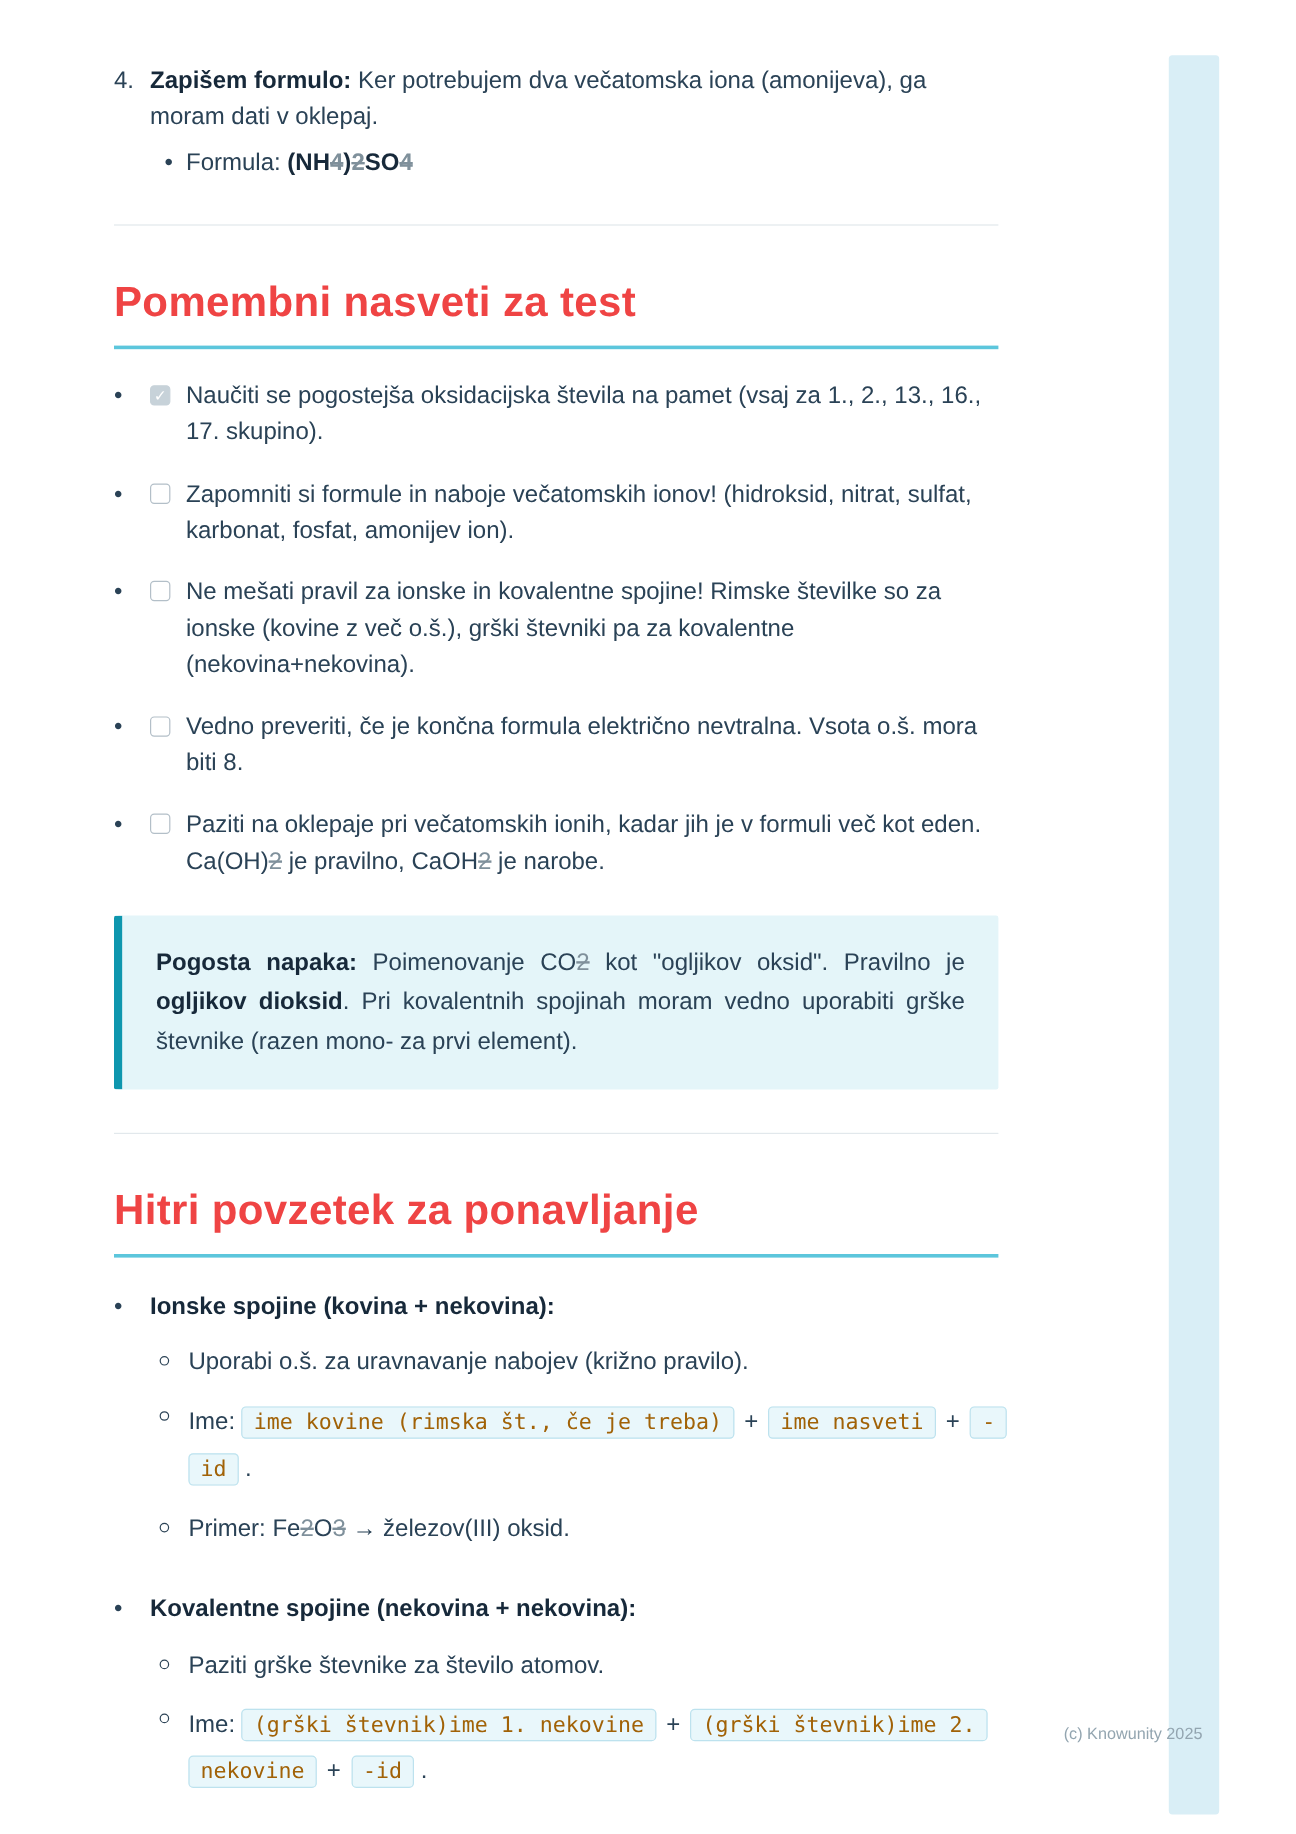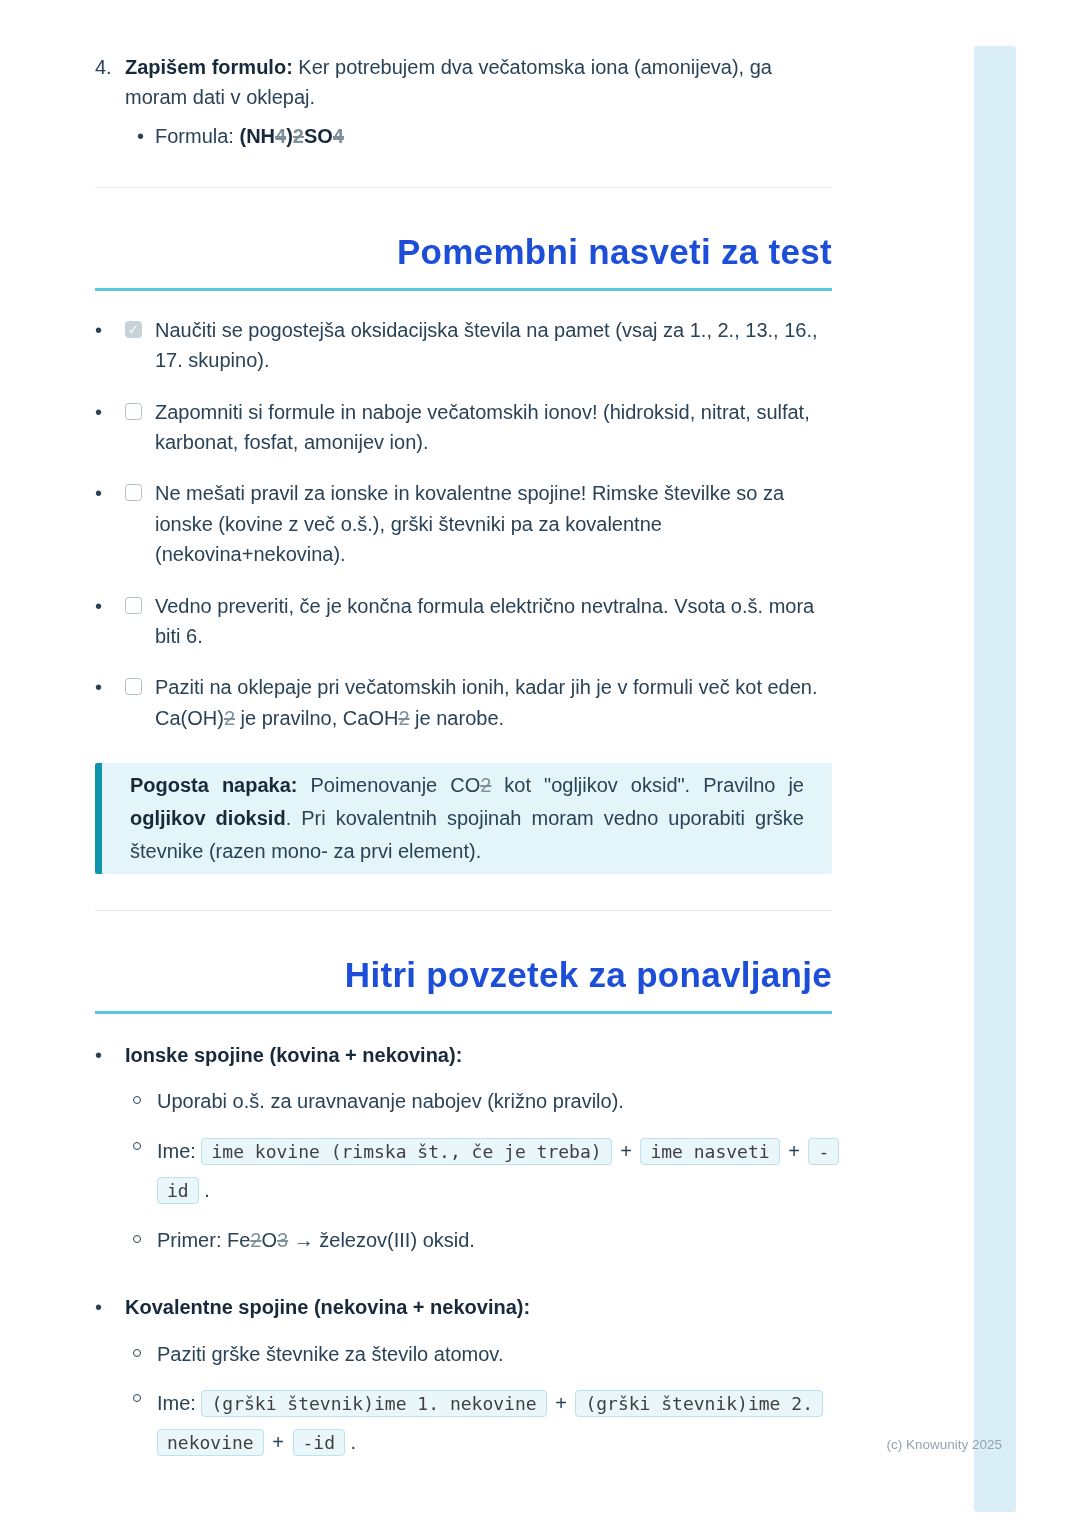--- a/index.html
+++ b/index.html
@@ -27,59 +27,59 @@
   .step-body { flex:1; }
   .disc-list { list-style:none; margin-top:8px; }
   .disc-list li { display:flex; }
   .disc-list .dot { flex:0 0 30px; text-align:left; padding-left:12px; }
 
   
   .st { text-decoration:line-through; color:#7f909b; }
 
   hr.divider { border:none; border-top:1px solid #e2e8ec; margin:36px 0 0 0; }
 
-  h1 { margin:42px 0 0 13px; font-size:35px; font-weight:700; color:#1d4ed8; letter-spacing:.3px; line-height:1.25;text-align:right; }
+  h1 { margin:42px 0 0 0; font-size:35px; font-weight:700; color:#ef4444; letter-spacing:.3px; line-height:1.25; }
   .h-underline { height:3px; background:#5cc6dc; margin-top:14px; }
 
   
   .checklist { list-style:none; margin-top:24px; }
   .check-item { display:flex; align-items:flex-start; margin-bottom:21px; }
   .check-item .dot { flex:0 0 30px; }
   .checkbox {
     flex:0 0 auto; width:17px; height:17px; margin:6px 13px 0 0;
     border:1.5px solid #b3bfc8; border-radius:3.5px; background:#fff;
     display:flex; align-items:center; justify-content:center; cursor:pointer;
   }
   .checkbox.checked { background:#c7d2d9; border-color:#c7d2d9; }
   .checkbox.checked::after { content:"\2713"; color:#fff; font-size:13px; font-weight:700; line-height:1; }
   .li-text { flex:1; }
 
   
   .callout {
     margin-top:30px; background:#e4f5f9; border-left:7px solid #0e96ae;
-    padding:6px 28px; border-radius:2px;
+    padding:23px 28px; border-radius:2px;
   }
   .callout p { text-align:justify; line-height:1.65; }
 
   
   .summary { list-style:none; margin-top:26px; }
   .sum-item { display:flex; margin-bottom:22px; }
   .sum-item > .dot { flex:0 0 30px; }
   .sum-body { flex:1; }
   .sum-title { margin-bottom:16px; }
   .sub { list-style:none; margin-left:8px; }
   .sub li { display:flex; margin-bottom:15px; }
   .circ {
     flex:0 0 auto; width:8px; height:8px; border:1.5px solid #2c4356;
     border-radius:50%; margin:10px 16px 0 0;
   }
   .chips-line { line-height:1.95; }
   .chip {
     font-family:"DejaVu Sans Mono","Liberation Mono",monospace;
-    font-size:18px; color:#404040; background:#e9f7fb;
+    font-size:18px; color:#a16207; background:#e9f7fb;
     border:1px solid #bde2ee; border-radius:4px; padding:2px 9px;
     box-decoration-break:clone; -webkit-box-decoration-break:clone;
   }
   .plus { margin:0 3px; color:#2a4256; }
 
   .footer { position:absolute; top:1437px; right:78px; font-size:13.5px; color:#93a5b0; z-index:3; }
 </style>
 </head>
 <body>
 
@@ -119,21 +119,21 @@
         <span class="li-text">Zapomniti si formule in naboje večatomskih ionov! (hidroksid, nitrat, sulfat, karbonat, fosfat, amonijev ion).</span>
       </li>
       <li class="check-item">
         <span class="dot">•</span>
         <span class="checkbox"></span>
         <span class="li-text">Ne mešati pravil za ionske in kovalentne spojine! Rimske številke so za ionske (kovine z več o.š.), grški števniki pa za kovalentne (nekovina+nekovina).</span>
       </li>
       <li class="check-item">
         <span class="dot">•</span>
         <span class="checkbox"></span>
-        <span class="li-text">Vedno preveriti, če je končna formula električno nevtralna. Vsota o.š. mora biti 6.</span>
+        <span class="li-text">Vedno preveriti, če je končna formula električno nevtralna. Vsota o.š. mora biti 8.</span>
       </li>
       <li class="check-item">
         <span class="dot">•</span>
         <span class="checkbox"></span>
         <span class="li-text"><span>Paziti na oklepaje pri večatomskih ionih, kadar jih je v formuli več kot eden. Ca(OH)</span><span class="st">2</span><span> je pravilno, CaOH</span><span class="st">2</span><span> je narobe.</span></span>
       </li>
     </ul>
 
     <div class="callout">
       <p><b>Pogosta napaka:</b><span> Poimenovanje CO</span><span class="st">2</span><span> kot "ogljikov oksid". Pravilno je </span><b>ogljikov dioksid</b><span>. Pri kovalentnih spojinah moram vedno uporabiti grške števnike (razen mono- za prvi element).</span></p>

